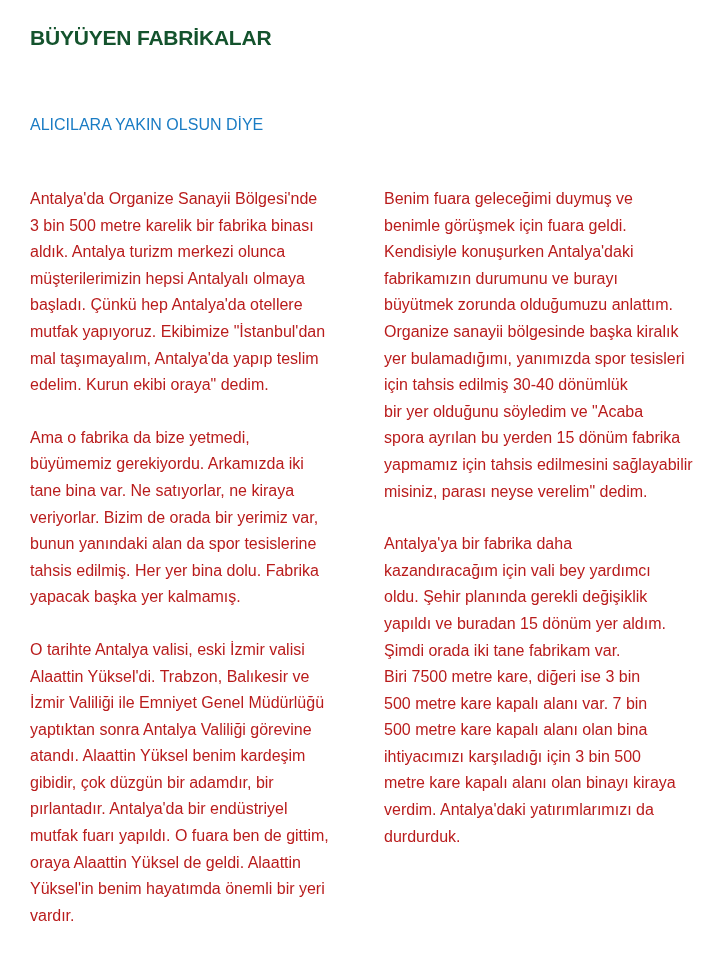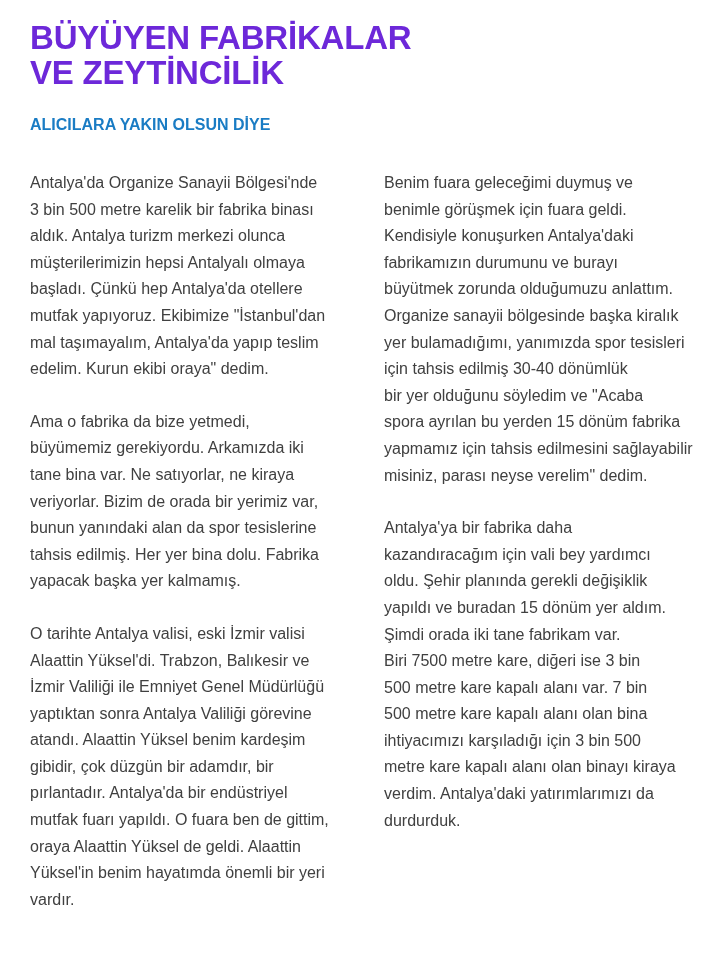--- a/index.html
+++ b/index.html
@@ -12,61 +12,60 @@
       height: 956px;
       position: relative;
       overflow: hidden;
       font-family: "DejaVu Sans", "Liberation Sans", sans-serif;
     }
     .title {
       position: absolute;
       left: 30px;
       top: 20px;
       margin: 0;
-      color: #6d28d9;
+      color: #14532d;
       font-family: "Liberation Sans", sans-serif;
       font-weight: bold;
-      font-size: 33px;
+      font-size: 21px;
       line-height: 35px;
       letter-spacing: -0.2px;
     }
     .subtitle {
       position: absolute;
       left: 30px;
       top: 111px;
       margin: 0;
       color: #1a7cc4;
       font-family: "Liberation Sans", sans-serif;
-      font-weight: bold;
+      font-weight: normal;
       font-size: 16px;
       line-height: 28px;
     }
     .col {
       position: absolute;
-      top: 170px;
-      color: #404040;
+      top: 186px;
+      color: #b91c1c;
       font-family: "Liberation Sans", sans-serif;
       font-size: 16px;
       line-height: 26.6px;
     }
     .col-left { left: 30px; width: 330px; }
     .col-right { left: 384px; width: 330px; }
     .para {
       margin: 0 0 26px 0;
       white-space: pre-line;
     }
     .line { display: block; white-space: nowrap; }
     .it { }
   </style>
 </head>
 <body>
 
 <h1 class="title">
   <span class="line">BÜYÜYEN FABRİKALAR</span>
-  <span class="line">VE ZEYTİNCİLİK</span>
 </h1>
 
 <h2 class="subtitle">
   <span class="line">ALICILARA YAKIN OLSUN DİYE</span>
 </h2>
 
 <div class="col col-left">
     <p class="para"><span class="line"><span>Antalya'da Organize Sanayii Bölgesi'nde</span></span><span class="line"><span>3 bin 500 metre karelik bir fabrika binası</span></span><span class="line"><span>aldık. Antalya turizm merkezi olunca</span></span><span class="line"><span>müşterilerimizin hepsi Antalyalı olmaya</span></span><span class="line"><span>başladı. Çünkü hep Antalya'da otellere</span></span><span class="line"><span>mutfak yapıyoruz. Ekibimize "</span><span class="it">İstanbul'dan</span></span><span class="line"><span class="it">mal taşımayalım, Antalya'da yapıp teslim</span></span><span class="line"><span class="it">edelim. Kurun ekibi oraya</span><span>" dedim.</span></span></p>
     <p class="para"><span class="line"><span>Ama o fabrika da bize yetmedi,</span></span><span class="line"><span>büyümemiz gerekiyordu. Arkamızda iki</span></span><span class="line"><span>tane bina var. Ne satıyorlar, ne kiraya</span></span><span class="line"><span>veriyorlar. Bizim de orada bir yerimiz var,</span></span><span class="line"><span>bunun yanındaki alan da spor tesislerine</span></span><span class="line"><span>tahsis edilmiş. Her yer bina dolu. Fabrika</span></span><span class="line"><span>yapacak başka yer kalmamış.</span></span></p>
     <p class="para"><span class="line"><span>O tarihte Antalya valisi, eski İzmir valisi</span></span><span class="line"><span>Alaattin Yüksel'di. Trabzon, Balıkesir ve</span></span><span class="line"><span>İzmir Valiliği ile Emniyet Genel Müdürlüğü</span></span><span class="line"><span>yaptıktan sonra Antalya Valiliği görevine</span></span><span class="line"><span>atandı. Alaattin Yüksel benim kardeşim</span></span><span class="line"><span>gibidir, çok düzgün bir adamdır, bir</span></span><span class="line"><span>pırlantadır. Antalya'da bir endüstriyel</span></span><span class="line"><span>mutfak fuarı yapıldı. O fuara ben de gittim,</span></span><span class="line"><span>oraya Alaattin Yüksel de geldi. Alaattin</span></span><span class="line"><span>Yüksel'in benim hayatımda önemli bir yeri</span></span><span class="line"><span>vardır.</span></span></p>

